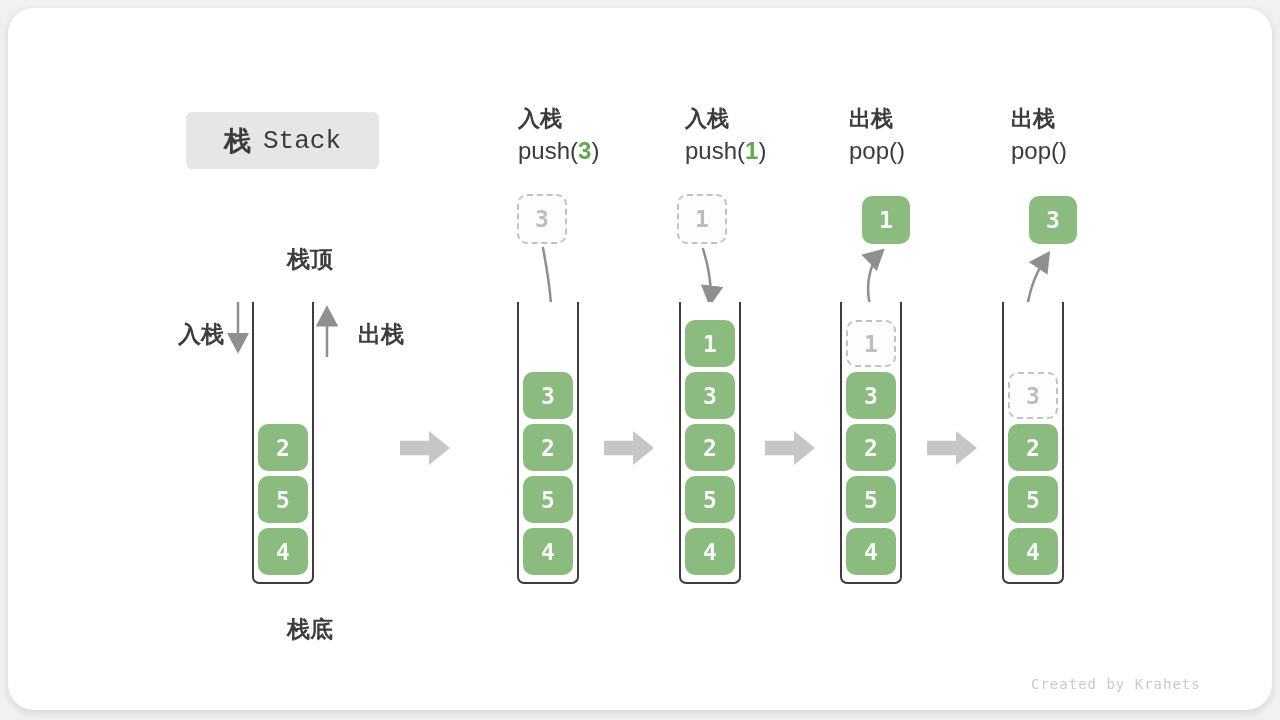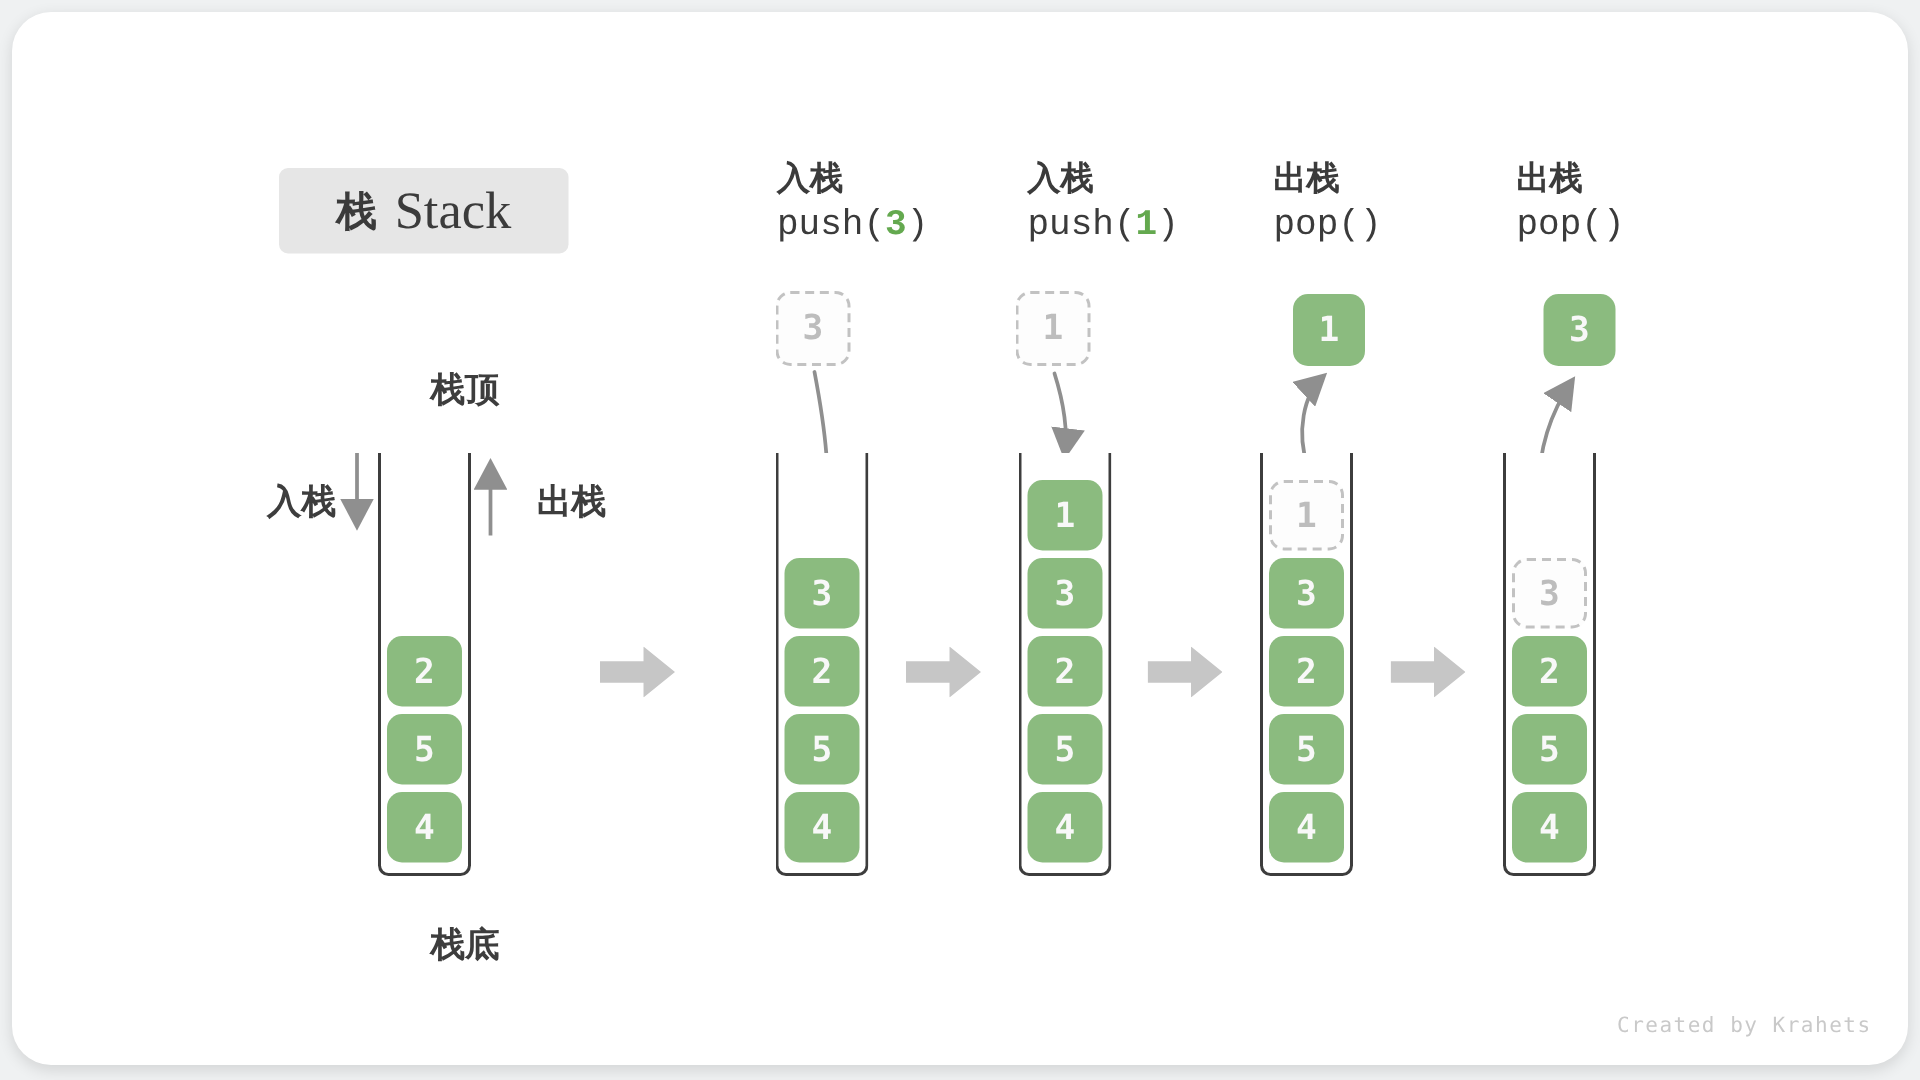--- a/index.html
+++ b/index.html
@@ -26,39 +26,39 @@
     position: absolute;
     left: 186px; top: 112px;
     width: 193px; height: 57px;
     background: #e6e6e6;
     border-radius: 6px;
     display: flex; align-items: center; justify-content: center;
     gap: 12px;
     color: #3b3b3b;
   }
   .title-zh { font-weight: bold; font-size: 27px; }
-  .title-en { font-family: Liberation Serif, serif; font-size: 35px; }
+  .title-en { font-family: Liberation Mono, monospace; font-size: 26px; }
 
   .cjk-label {
     position: absolute;
     color: #3d3d3d;
     font-weight: bold;
     font-size: 23px;
     text-align: right;
     width: 100px;
   }
 
   .op {
     position: absolute;
     top: 104px;
     color: #3b3b3b;
   }
   .op-zh { font-weight: bold; font-size: 22px; line-height: 30px; }
   .op-code {
-    font-family: Liberation Mono, monospace;
+    font-family: Liberation Sans, sans-serif;
     font-size: 24px; line-height: 34px;
     color: #3b3b3b;
     text-align: right;
   }
   .op-code .arg { color: #64a94f; font-weight: bold; }
 
   .container {
     position: absolute;
     top: 302px;
     width: 62px; height: 282px;
@@ -108,21 +108,21 @@
   .block-arrow {
     position: absolute;
     top: 431px;
     width: 50px; height: 34px;
     background: #c6c6c6;
     clip-path: polygon(0 29%, 58% 29%, 58% 0, 100% 50%, 58% 100%, 58% 71%, 0 71%);
   }
 
   .watermark {
     position: absolute;
-    left: 1078px; top: 676px;
+    left: 1031px; top: 676px;
     font-family: "DejaVu Sans Mono", monospace;
     font-size: 14px;
     letter-spacing: 1px;
     color: #c9c9c9;
   }
 </style>
 </head>
 <body>
 
 <div class="card"></div>

